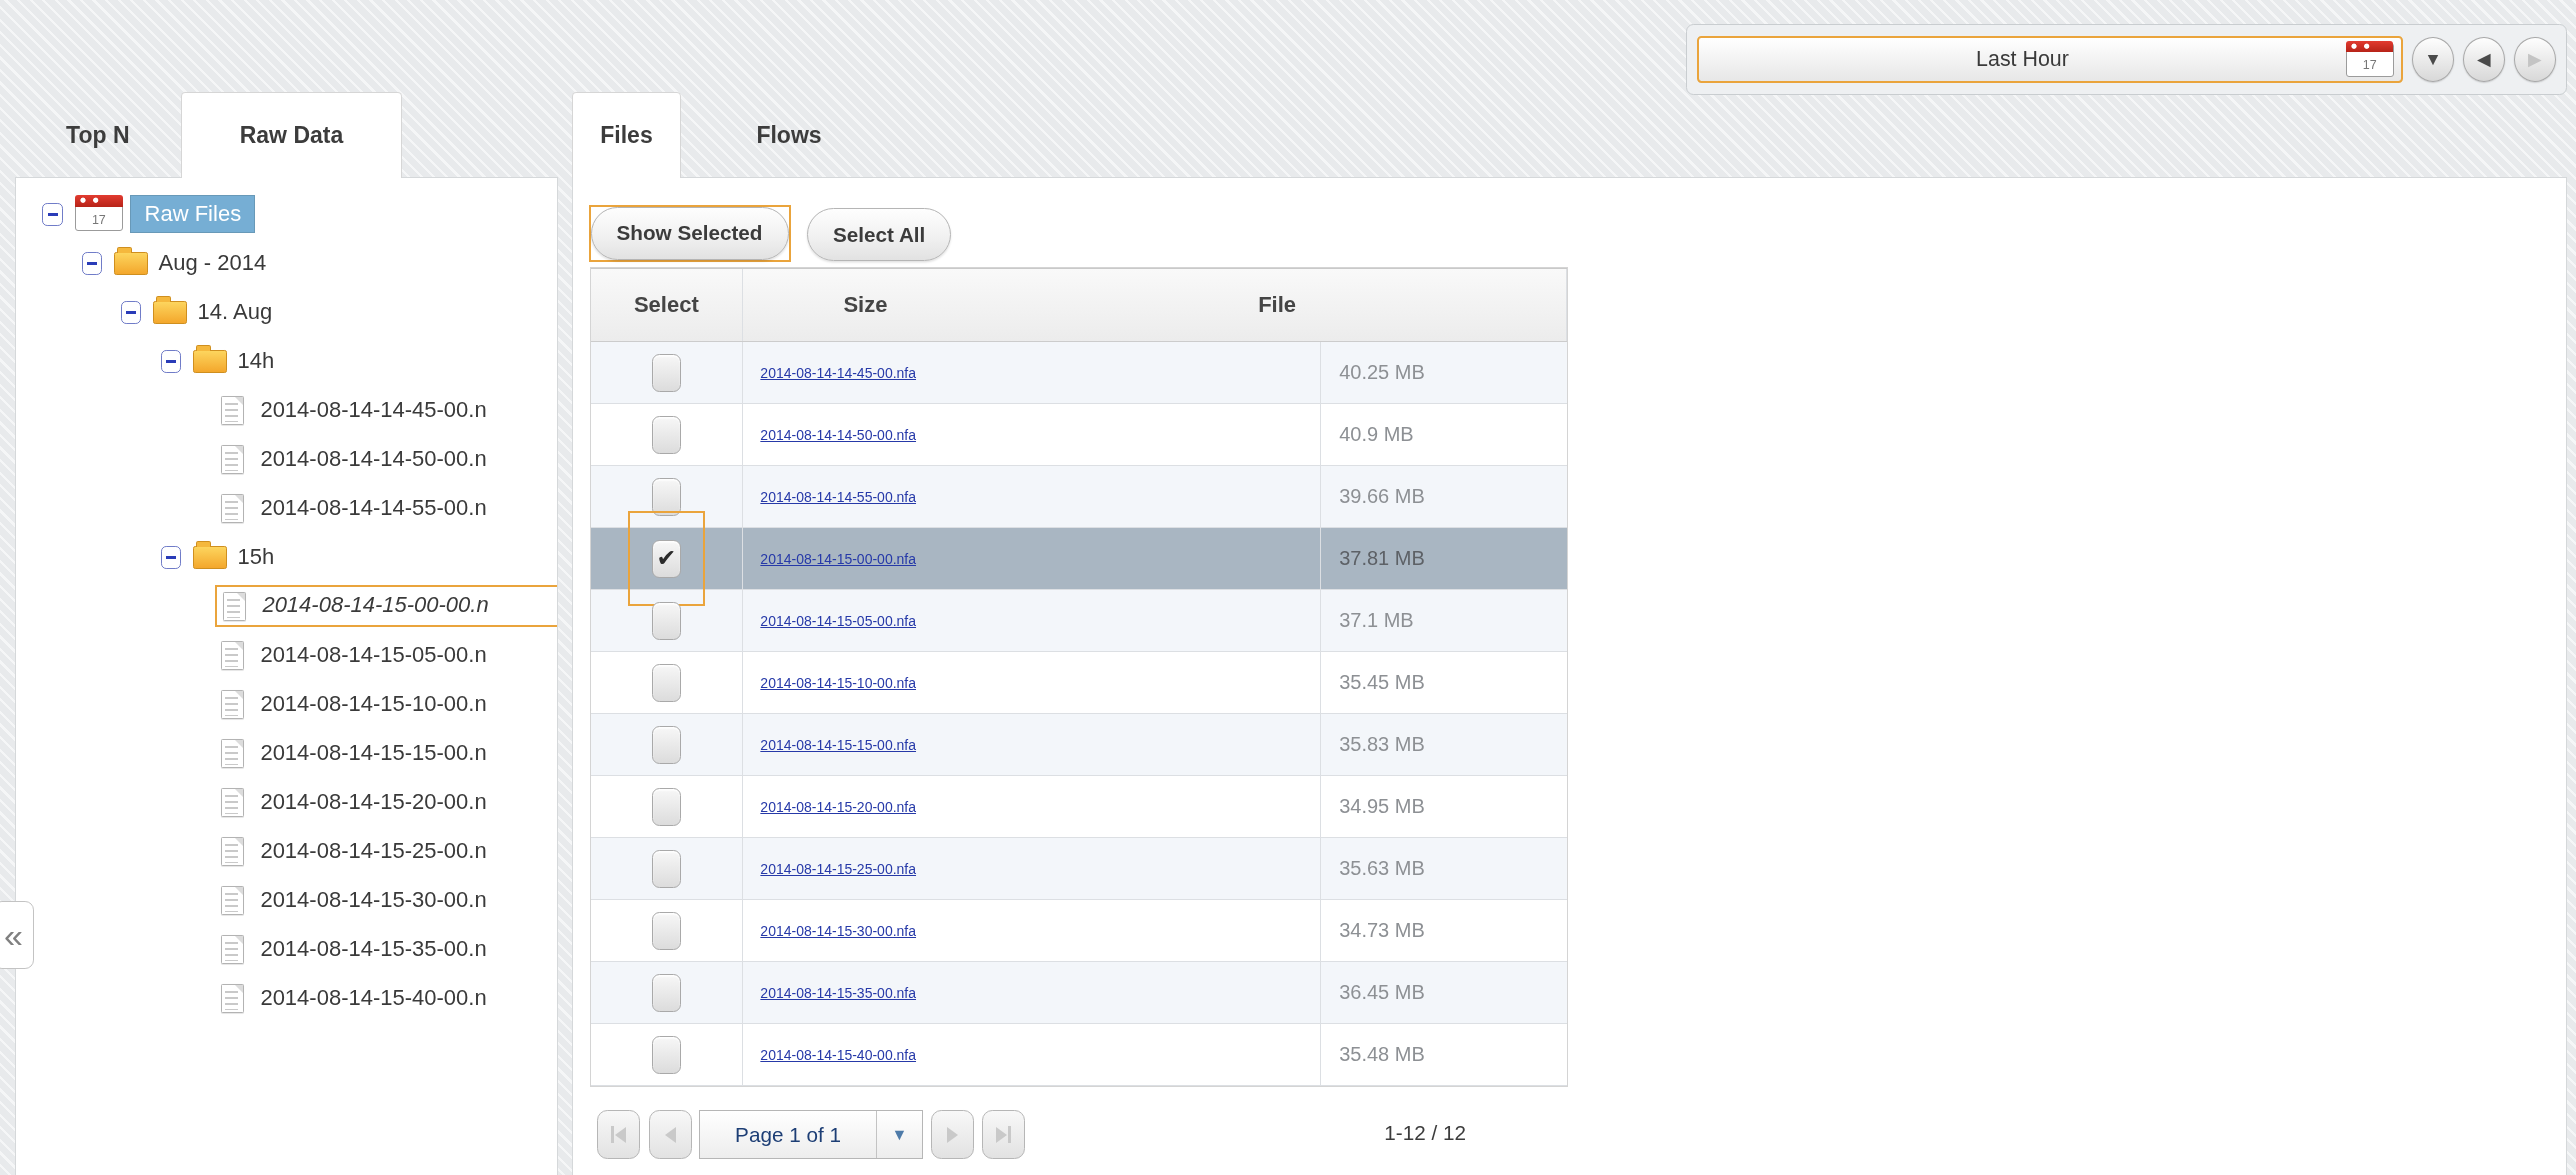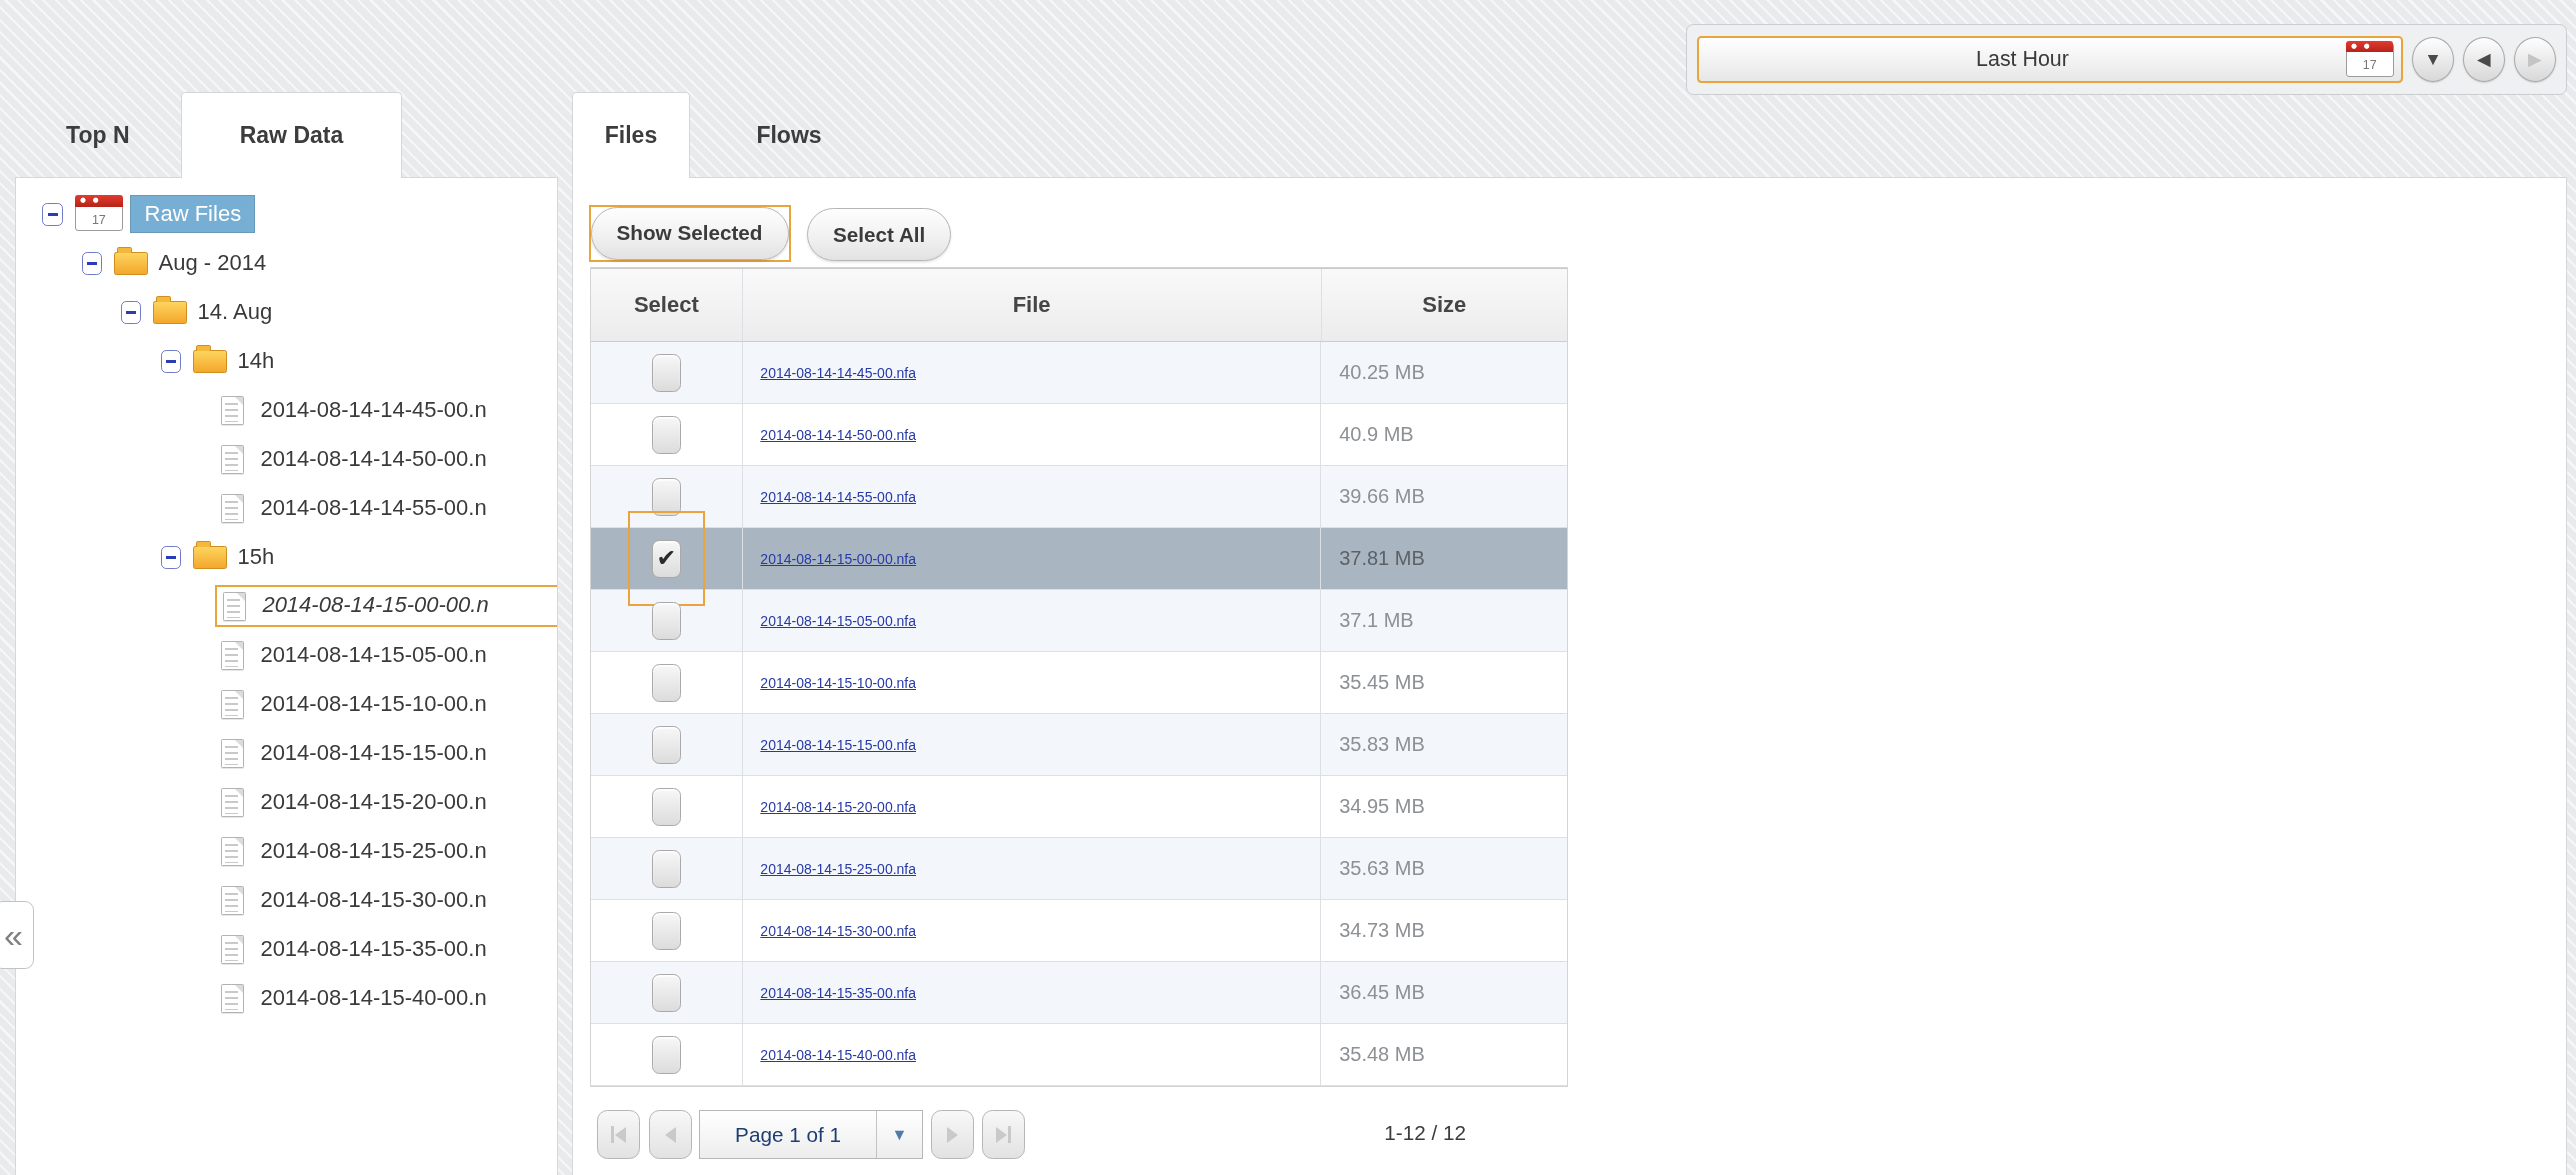--- a/index.html
+++ b/index.html
@@ -31,21 +31,21 @@
   .cal .cal-day{position:absolute;left:0;right:0;top:11.8px;bottom:0;display:flex;
     align-items:center;justify-content:center;font-size:12.5px;color:#777;}
   .lasthour .cal{margin-right:7.4px;}
 
   
   .tab{position:absolute;top:92px;height:86px;display:flex;align-items:center;
     justify-content:center;font-size:23px;font-weight:bold;color:#3c3c3c;cursor:pointer;box-sizing:border-box;}
   .tab.active{background:#fff;border:0.7px solid #d6d6d6;border-bottom:none;border-radius:4.4px 4.4px 0 0;z-index:5;text-align:center;}
   .tab-topn{left:14.8px;width:166px;}
   .tab-rawdata{left:181px;width:221px;}
-  .tab-files{left:572px;width:118px;}
+  .tab-files{left:572px;width:109px;}
   .tab-flows{left:704px;width:170px;}
 
   
   .panel{position:absolute;top:177px;bottom:0;background:#fff;border:0.7px solid #d5d8da;box-sizing:border-box;}
   .tree-panel{left:14.8px;width:543px;overflow:hidden;padding-top:11.8px;}
   .main-panel{left:572px;width:1995px;}
 
   
   .tree-row{height:49px;display:flex;align-items:center;white-space:nowrap;overflow:hidden;
     box-sizing:border-box;cursor:pointer;}
@@ -257,22 +257,22 @@
         <span>Show Selected</span>
       </div>
     </div>
     <div class="pill btn-selectall">
       <span>Select All</span>
     </div>
 
     <div class="filetable">
       <div class="thead">
         <div class="th c-select">Select</div>
+        <div class="th c-size" style="justify-content:center;padding-left:0;font-size:22px;color:#454545;font-weight:bold;">Size</div>
         <div class="th c-file" style="justify-content:center;padding-left:0;">File</div>
-        <div class="th c-size" style="justify-content:center;padding-left:0;font-size:22px;color:#454545;font-weight:bold;">Size</div>
       </div>
 
       <div class="trow alt">
         <div class="c-select">
             <span class="cb"></span>
           </div>
         <div class="c-file">
             <span class="flink">2014-08-14-14-45-00.nfa</span>
           </div>
         <div class="c-size">40.25 MB</div>

